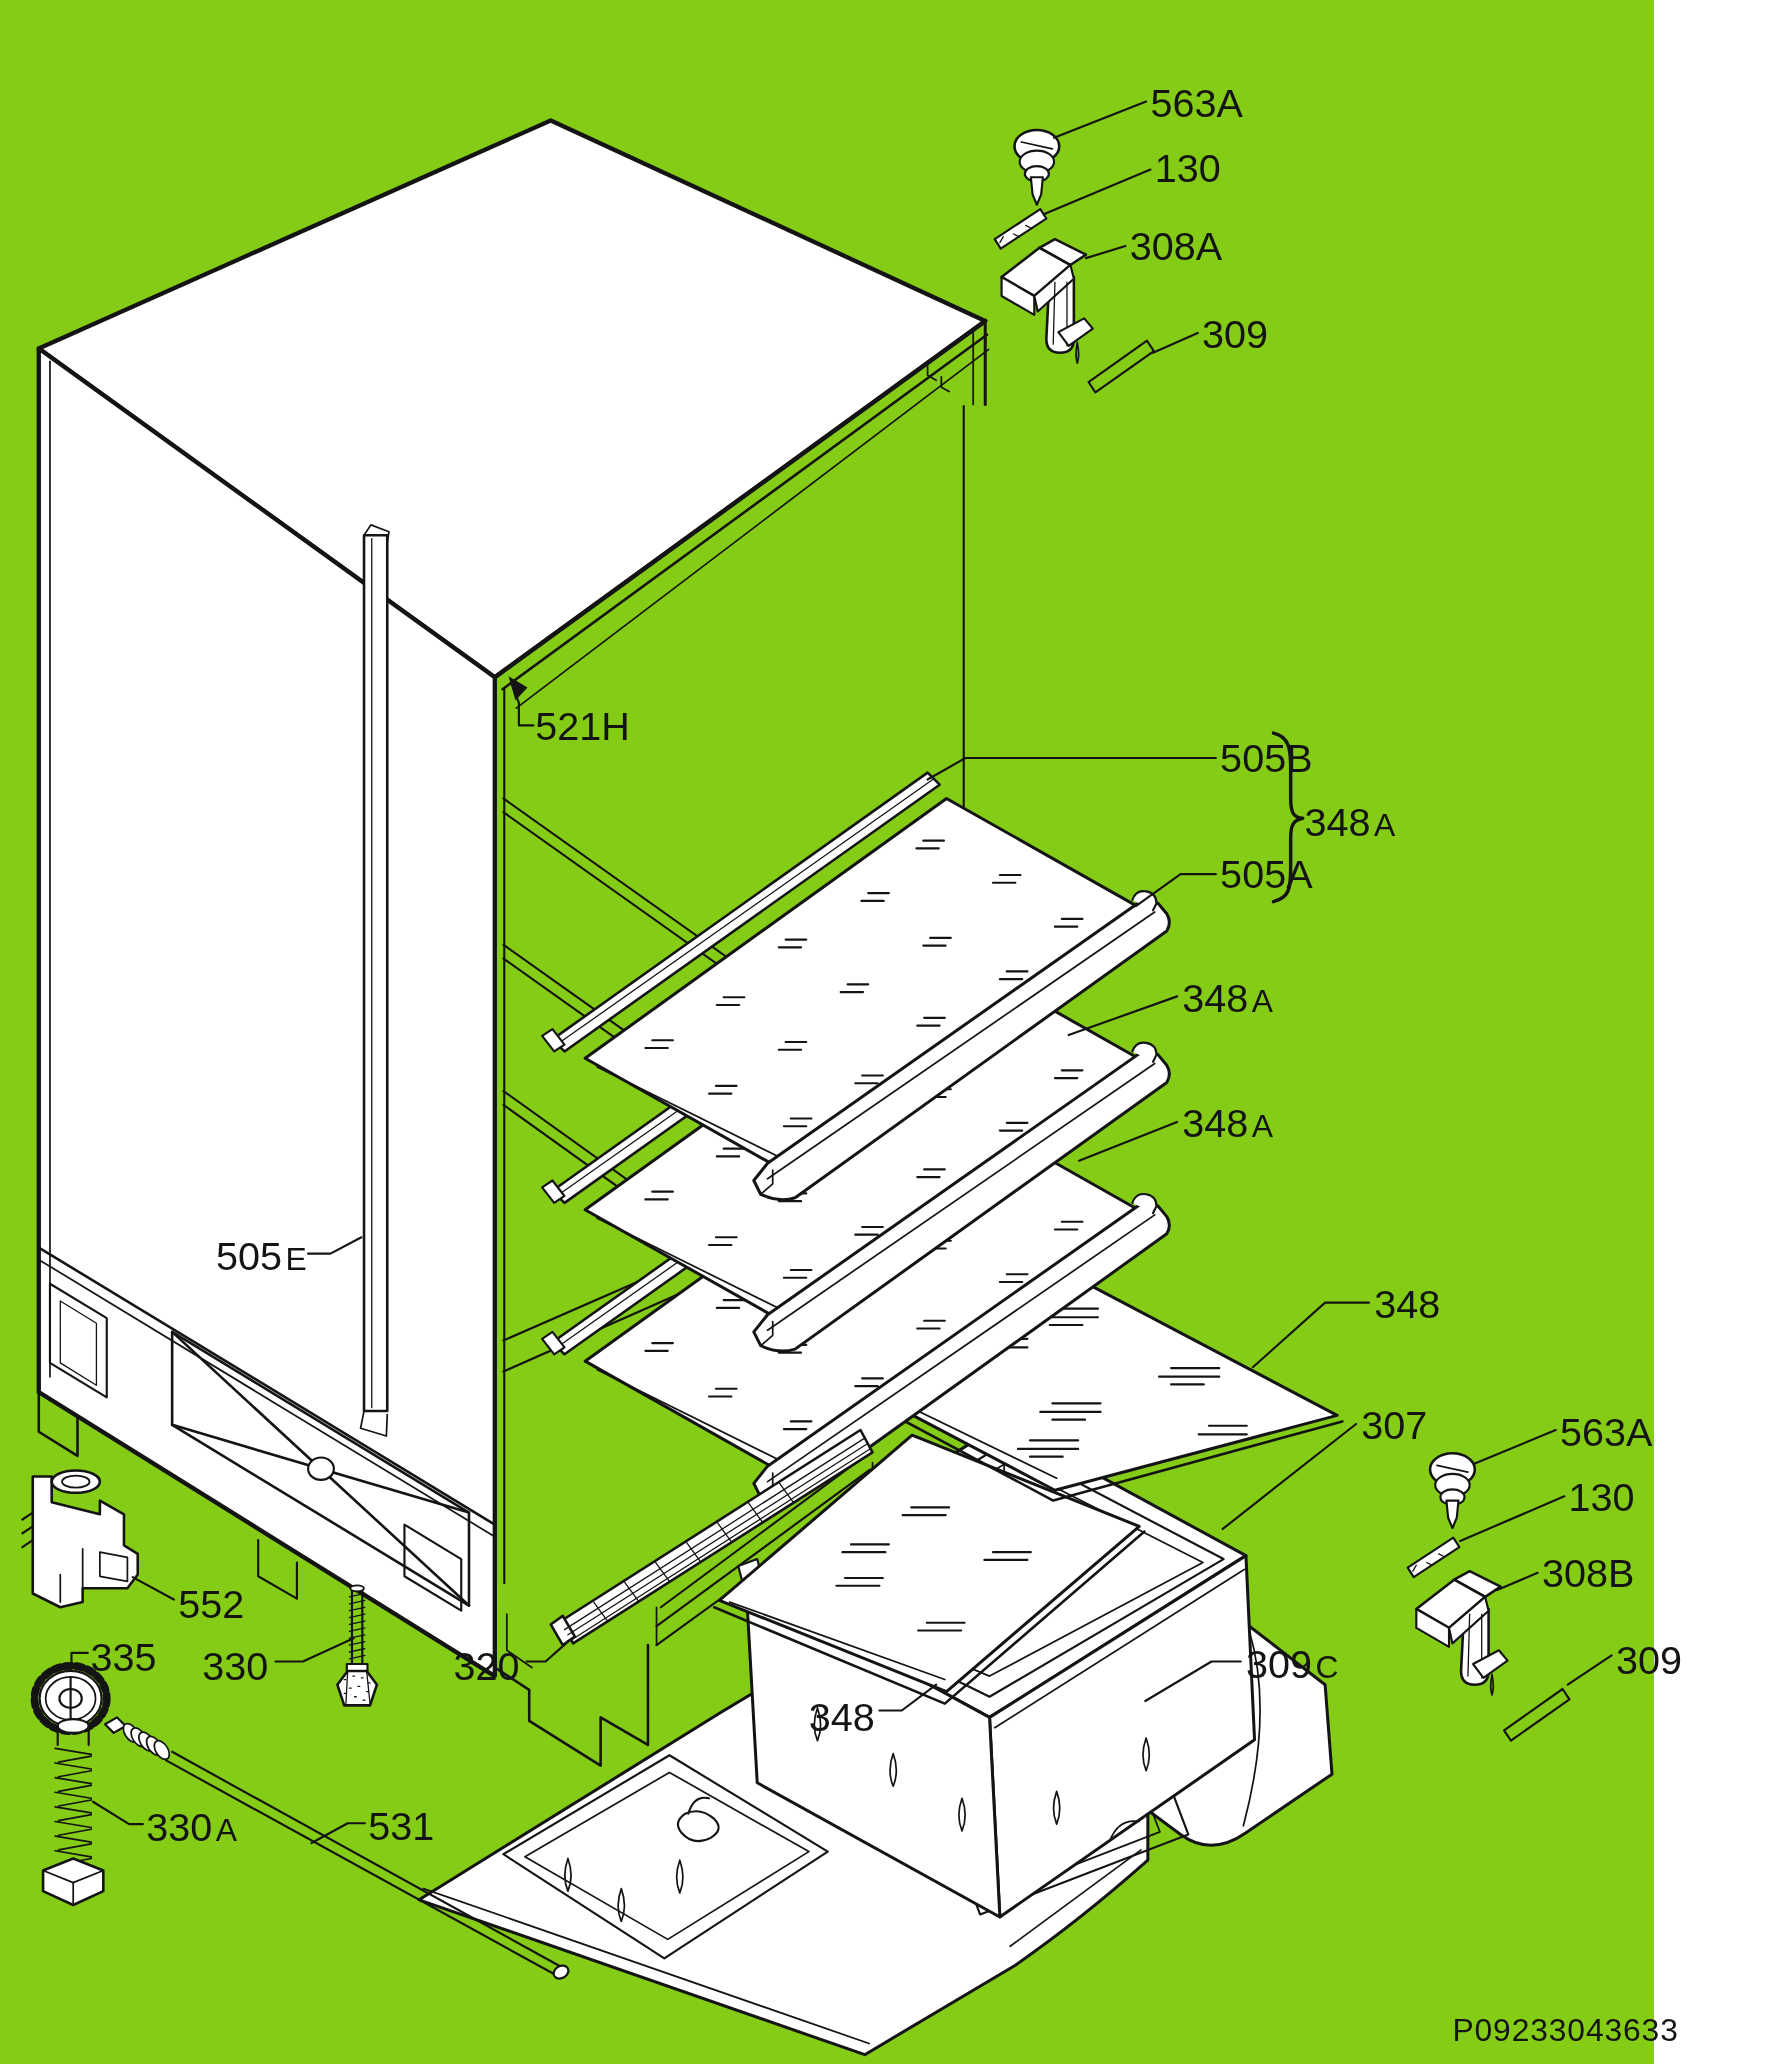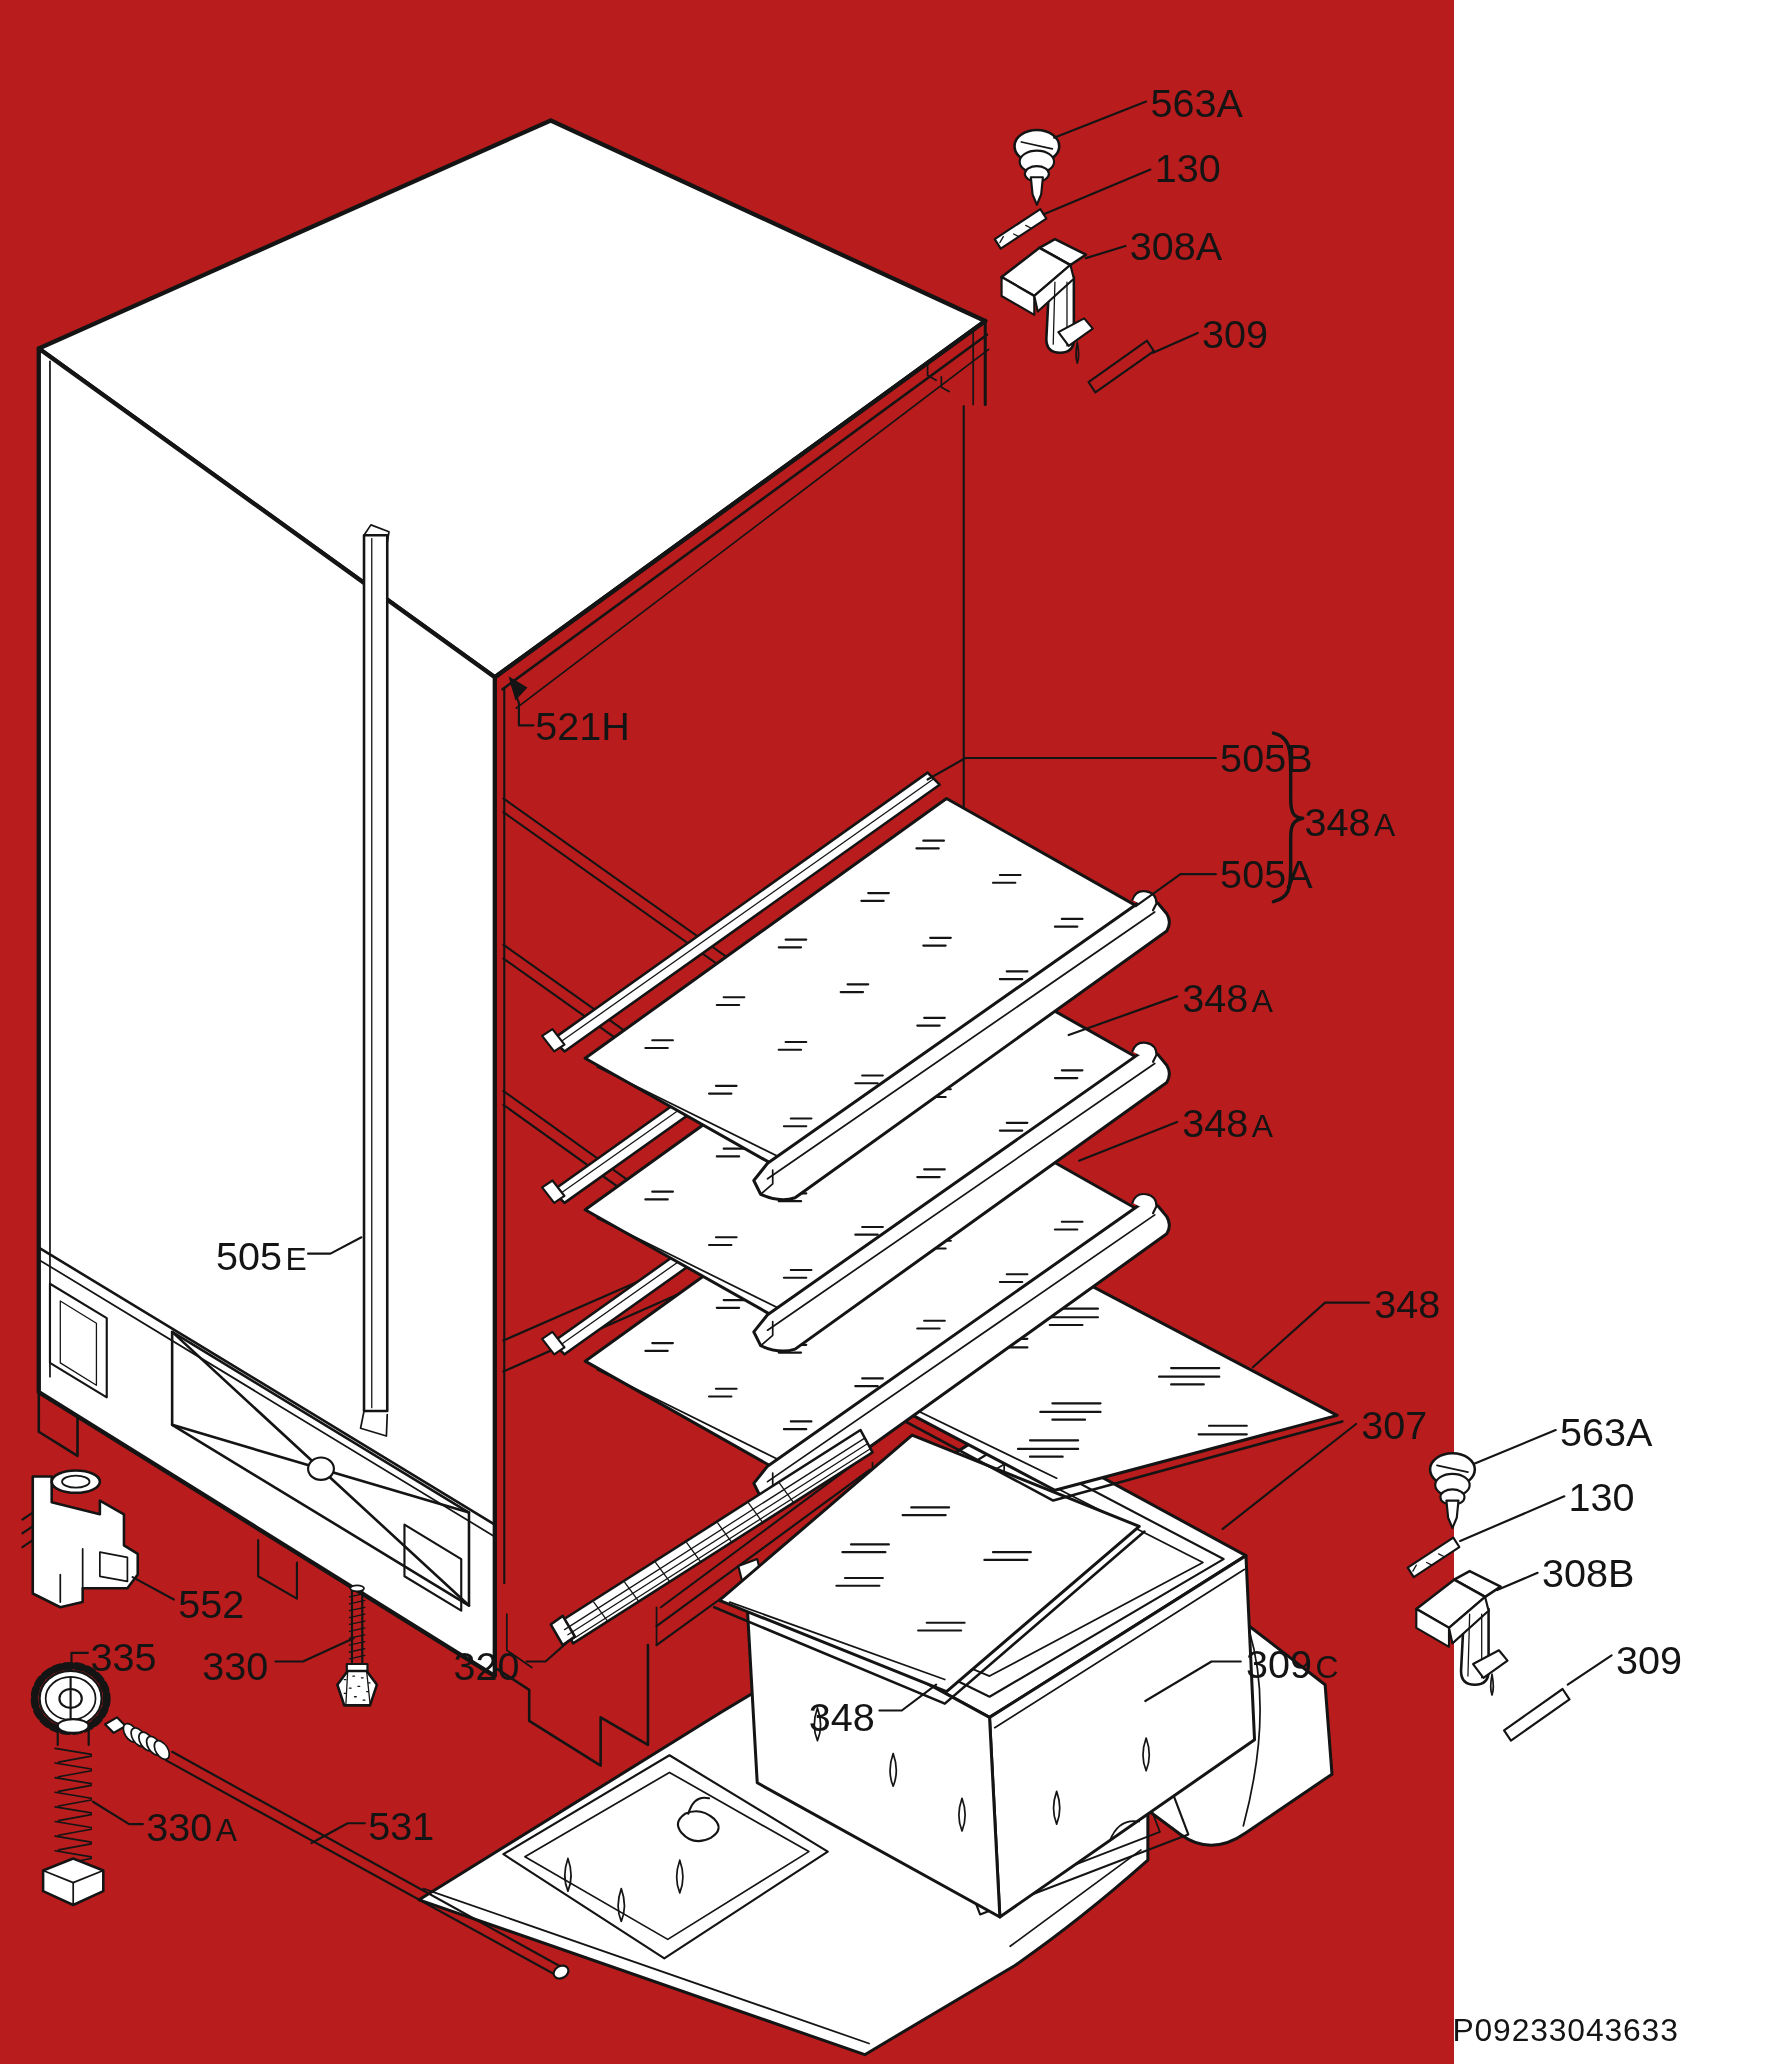--- a/index.html
+++ b/index.html
@@ -1,16 +1,16 @@
 <!DOCTYPE html>
 <html style="font-size:13.8px"><head>
 <meta charset="utf-8">
 <style>
   html,body{margin:0;padding:0;background:#ffffff;}
-  .page{width:1454px;height:2065px;position:relative;background:#b91c1c;}
+  .page{width:1654px;height:2065px;position:relative;background:#84cc16;}
   svg{display:block;}
   svg *{stroke-linecap:round;stroke-linejoin:round;}
   .ink{stroke:#141414;}
   .nf{fill:none;}
   .wf{fill:#ffffff;}
   .s15{stroke-width:1.5}.s2{stroke-width:2}.s25{stroke-width:2.5}
   .s3{stroke-width:3}.s35{stroke-width:3.5}.s4{stroke-width:4}.s5{stroke-width:5}
   text{font-family:"Liberation Sans", sans-serif;fill:#141414;}
   .callout-text{font-size:46px;}
   .callout-suffix{font-size:37px;}

